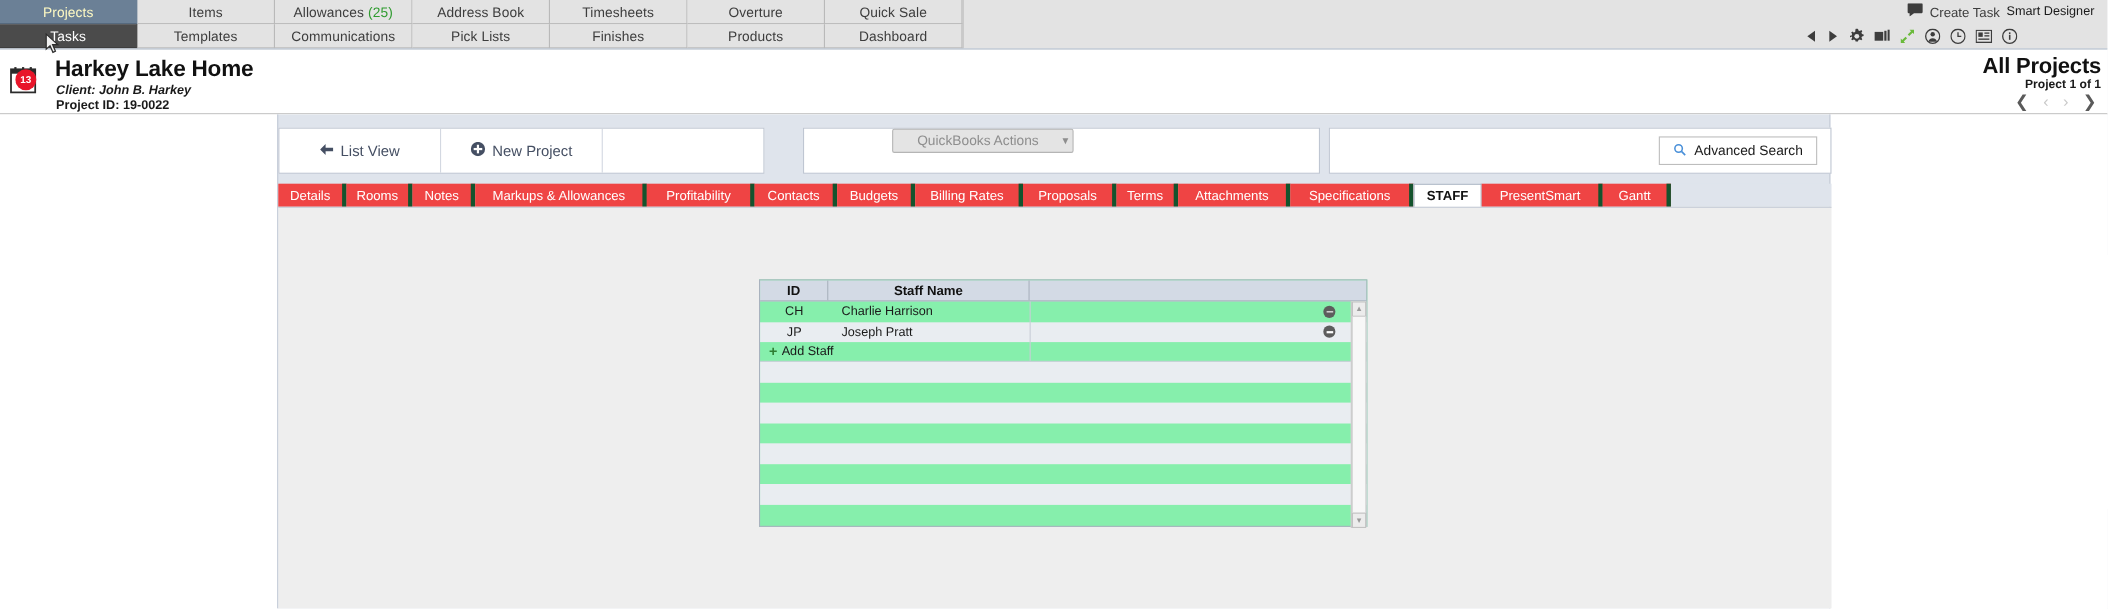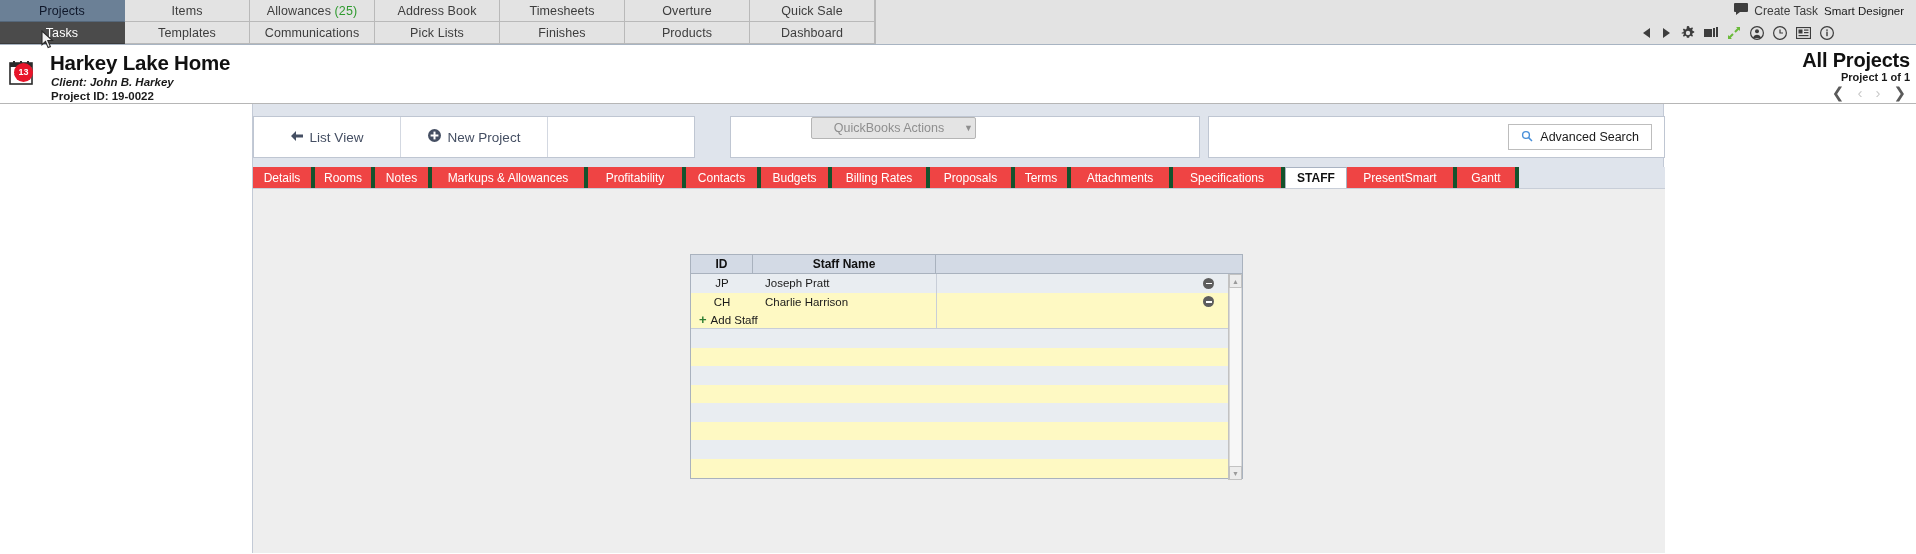--- a/index.html
+++ b/index.html
@@ -34,21 +34,21 @@
     color: #3d3d3d;
     background: #e3e3e3;
     border-right: 1px solid #b9b9b9;
     border-bottom: 1px solid #b9b9b9;
     cursor: pointer;
     white-space: nowrap;
     letter-spacing: .1px;
   }
   .navcell.sel-primary {
     background: #6b8096;
-    color: #0f172a;
+    color: #fef9c3;
     border-right-color: #6b8096;
     border-bottom-color: #55677a;
   }
   .navcell.sel-secondary {
     background: #4b4b4b;
     color: #ffffff;
     border-right-color: #4b4b4b;
     border-bottom-color: #3a3a3a;
   }
   .count-green { color: #2f9b2f; }
@@ -237,21 +237,21 @@
     background: #ffffff;
     border: 1px solid #aeb8c6;
     border-top: none;
     cursor: text;
   }
 
   
   .staff-wrap {
     position: absolute; left: 437px; top: 65px;
     width: 553px; height: 225px;
-    background: #fef9c3;
+    background: #86efac;
     border: 1px solid #a9b2be;
   }
   .staff-head {
     display: flex;
     height: 19px;
     background: #d3dae5;
     border-bottom: 1px solid #a9b2be;
   }
   .sh {
     display: flex; align-items: center; justify-content: center;
@@ -557,38 +557,38 @@
 
 
       <div class="staff-wrap">
         <div class="staff-head">
           <div class="sh c1">ID</div>
           <div class="sh c2">Staff Name</div>
           <div class="sh c3"></div>
         </div>
 
         <div class="staff-body">
+          <div class="srow">
+            <div class="c1">CH</div>
+            <div class="c2">Charlie Harrison</div>
+            <div class="c3">
+              <span class="minus">
+                  <i></i>
+                </span>
+            </div>
+          </div>
           <div class="srow alt">
             <div class="c1">JP</div>
             <div class="c2">Joseph Pratt</div>
             <div class="c3">
               <span class="minus">
                   <i></i>
                 </span>
             </div>
           </div>
-          <div class="srow">
-            <div class="c1">CH</div>
-            <div class="c2">Charlie Harrison</div>
-            <div class="c3">
-              <span class="minus">
-                  <i></i>
-                </span>
-            </div>
-          </div>
 
           <div class="addrow">
             <div class="add-staff">
               <span class="plus">+</span>
               <span>Add Staff</span>
             </div>
             <div class="c3"></div>
           </div>
 
           <div class="blank-row alt"></div>

